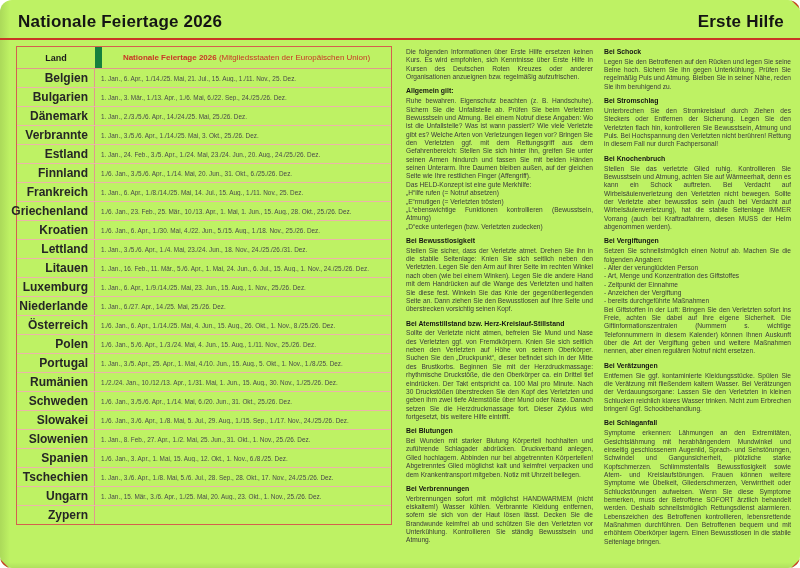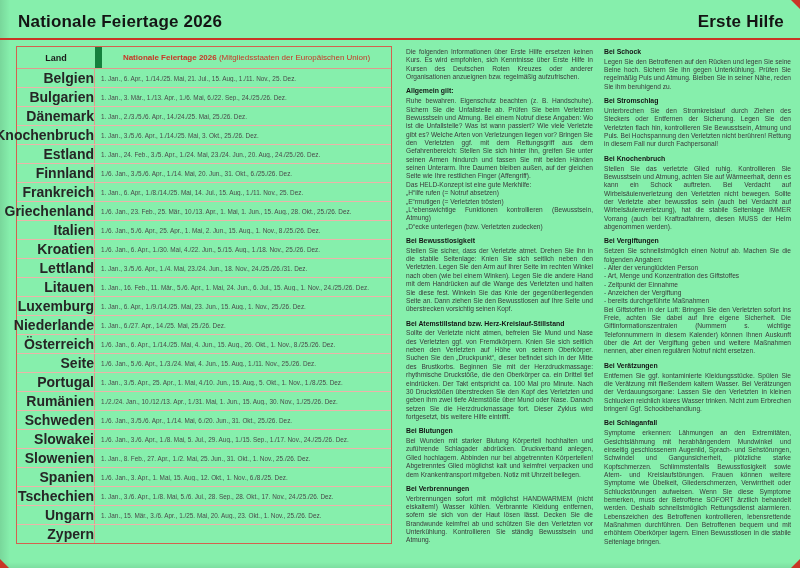--- a/index.html
+++ b/index.html
@@ -1,17 +1,17 @@
 <!DOCTYPE html>
 <html><head>
 <meta charset="utf-8">
 <style>
   html,body{margin:0;padding:0;background:#ffffff;}
-  .page{position:relative;width:800px;height:568px;background:#86efac;overflow:hidden;
-        font-family:"Liberation Sans", sans-serif;color:#222;}
+  .page{position:relative;width:800px;height:568px;background:#bef264;overflow:hidden;
+        font-family:"Liberation Sans", sans-serif;color:#222;border-radius:12px;}
   .edge-shade-left{position:absolute;left:0;top:0;width:10px;height:568px;
         background:linear-gradient(to right, rgba(0,0,0,0.10), rgba(0,0,0,0));}
   .edge-shade-bottom{position:absolute;left:0;bottom:0;width:800px;height:6px;
         background:linear-gradient(to top, rgba(0,0,0,0.07), rgba(0,0,0,0));}
 
   .header-left{position:absolute;left:18px;top:12px;font-size:17px;font-weight:bold;color:#141414;letter-spacing:0.2px;}
   .header-right{position:absolute;right:16px;top:12px;font-size:17px;font-weight:bold;color:#141414;letter-spacing:0.2px;padding-left:13px;}
   .top-rule{position:absolute;left:0;top:38px;width:800px;height:2px;background:#c93526;}
 
   
@@ -23,22 +23,22 @@
   
   .htable{position:absolute;left:16px;top:46px;width:374px;border:1px solid #d4604f;}
   .thead{display:flex;height:21px;border-bottom:1px solid #e09a8d;align-items:center;}
   .thead .c1{width:78px;text-align:center;font-weight:bold;font-size:9px;color:#1c1c1c;
              border-right:7px solid #15803d;align-self:stretch;display:flex;align-items:center;justify-content:center;}
   .thead .c2{flex:1;text-align:center;font-size:8px;color:#c93526;}
   .thead .c2 .t-main{font-weight:bold;}
   .thead .c2 .t-sub{font-weight:normal;text-align:right;}
   .trow{display:flex;height:18px;border-bottom:1px solid #ecb4a9;align-items:center;}
   .trow:last-child{border-bottom:none;}
-  .tcell-land{width:78px;box-sizing:border-box;padding-right:0;text-align:right;font-weight:bold;
-              font-size:14px;color:#262626;border-right:1px solid #e09a8d;align-self:stretch;
+  .tcell-land{width:78px;box-sizing:border-box;padding-right:6px;text-align:right;font-weight:bold;
+              font-size:12px;color:#262626;border-right:1px solid #e09a8d;align-self:stretch;
               display:flex;align-items:center;justify-content:flex-end;}
   .tcell-dates{flex:1;box-sizing:border-box;padding-left:6px;font-size:6.4px;color:#4a4a4a;
                white-space:nowrap;overflow:hidden;}
 
   
   .fa-col{position:absolute;top:48px;width:187px;height:512px;overflow:hidden;
           font-size:6.6px;line-height:1.27;color:#3a3a3a;text-align:justify;}
   .fa-col-1{left:406px;}
   .fa-col-2{left:604px;}
   .fa-intro{margin-bottom:6px;white-space:pre-line;}
@@ -80,21 +80,21 @@
           <div class="tcell-land">Bulgarien</div>
           <div class="tcell-dates">1. Jan., 3. Mär., 1./13. Apr., 1./6. Mai, 6./22. Sep., 24./25./26. Dez.</div>
         </div>
 
         <div class="trow">
           <div class="tcell-land">Dänemark</div>
           <div class="tcell-dates">1. Jan., 2./3./5./6. Apr., 14./24./25. Mai, 25./26. Dez.</div>
         </div>
 
         <div class="trow">
-          <div class="tcell-land">Knochenbruch</div>
+          <div class="tcell-land">Verbrannte</div>
           <div class="tcell-dates">1. Jan., 3./5./6. Apr., 1./14./25. Mai, 3. Okt., 25./26. Dez.</div>
         </div>
 
         <div class="trow">
           <div class="tcell-land">Estland</div>
           <div class="tcell-dates">1. Jan., 24. Feb., 3./5. Apr., 1./24. Mai, 23./24. Jun., 20. Aug., 24./25./26. Dez.</div>
         </div>
 
         <div class="trow">
           <div class="tcell-land">Finnland</div>
@@ -105,24 +105,20 @@
           <div class="tcell-land">Frankreich</div>
           <div class="tcell-dates">1. Jan., 6. Apr., 1./8./14./25. Mai, 14. Jul., 15. Aug., 1./11. Nov., 25. Dez.</div>
         </div>
 
         <div class="trow">
           <div class="tcell-land">Griechenland</div>
           <div class="tcell-dates">1./6. Jan., 23. Feb., 25. Mär., 10./13. Apr., 1. Mai, 1. Jun., 15. Aug., 28. Okt., 25./26. Dez.</div>
         </div>
 
 
-        <div class="trow">
-          <div class="tcell-land">Italien</div>
-          <div class="tcell-dates">1./6. Jan., 5./6. Apr., 25. Apr., 1. Mai, 2. Jun., 15. Aug., 1. Nov., 8./25./26. Dez.</div>
-        </div>
 
         <div class="trow">
           <div class="tcell-land">Kroatien</div>
           <div class="tcell-dates">1./6. Jan., 6. Apr., 1./30. Mai, 4./22. Jun., 5./15. Aug., 1./18. Nov., 25./26. Dez.</div>
         </div>
 
         <div class="trow">
           <div class="tcell-land">Lettland</div>
           <div class="tcell-dates">1. Jan., 3./5./6. Apr., 1./4. Mai, 23./24. Jun., 18. Nov., 24./25./26./31. Dez.</div>
         </div>
@@ -142,21 +138,21 @@
           <div class="tcell-land">Niederlande</div>
           <div class="tcell-dates">1. Jan., 6./27. Apr., 14./25. Mai, 25./26. Dez.</div>
         </div>
 
         <div class="trow">
           <div class="tcell-land">Österreich</div>
           <div class="tcell-dates">1./6. Jan., 6. Apr., 1./14./25. Mai, 4. Jun., 15. Aug., 26. Okt., 1. Nov., 8./25./26. Dez.</div>
         </div>
 
         <div class="trow">
-          <div class="tcell-land">Seite</div>
+          <div class="tcell-land">Polen</div>
           <div class="tcell-dates">1./6. Jan., 5./6. Apr., 1./3./24. Mai, 4. Jun., 15. Aug., 1./11. Nov., 25./26. Dez.</div>
         </div>
 
         <div class="trow">
           <div class="tcell-land">Portugal</div>
           <div class="tcell-dates">1. Jan., 3./5. Apr., 25. Apr., 1. Mai, 4./10. Jun., 15. Aug., 5. Okt., 1. Nov., 1./8./25. Dez.</div>
         </div>
 
         <div class="trow">
           <div class="tcell-land">Rumänien</div>

